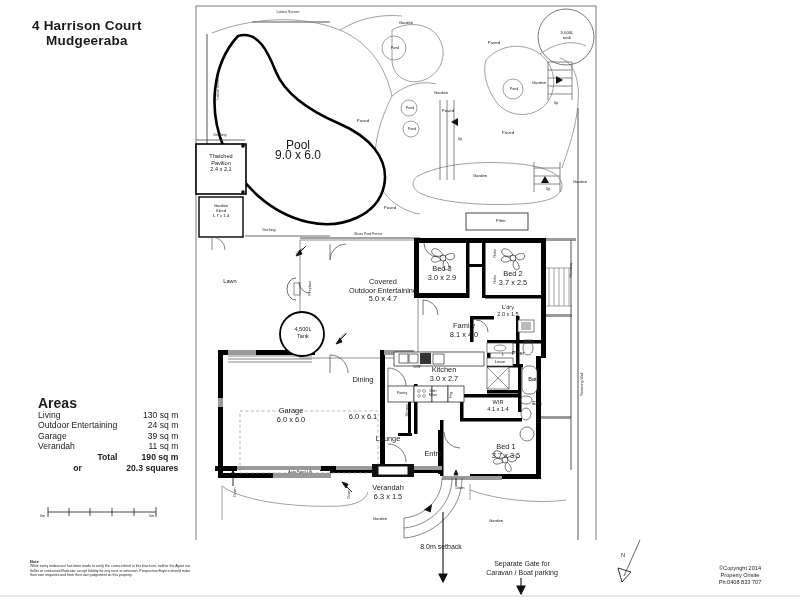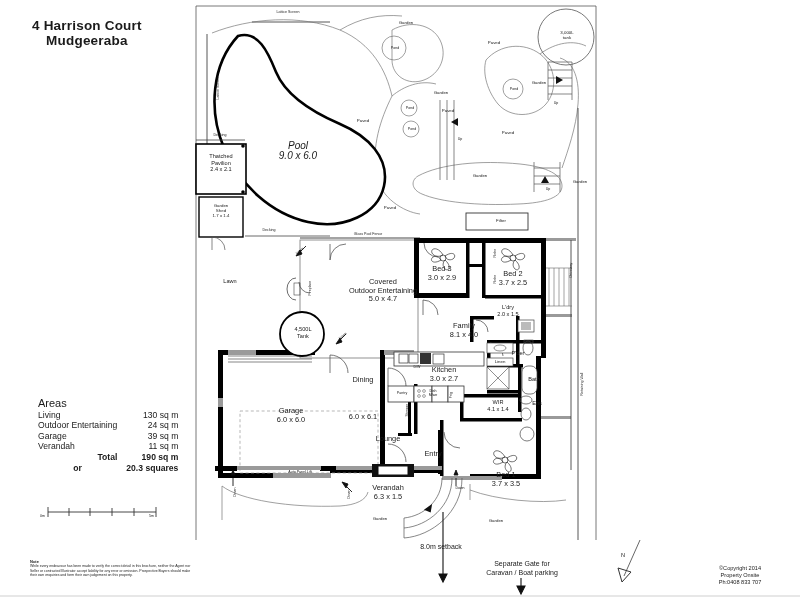--- a/index.html
+++ b/index.html
@@ -3,28 +3,28 @@
 <meta charset="utf-8">
 <style>
   html,body{margin:0;padding:0;background:#ffffff;}
   body{width:800px;height:600px;position:relative;overflow:hidden;
        font-family:"Liberation Sans","DejaVu Sans",sans-serif;color:#1a1a1a;}
   #plan{position:absolute;left:0;top:0;width:800px;height:600px;}
   .ttl{position:absolute;font-weight:bold;font-size:13.5px;line-height:15px;letter-spacing:.2px;}
   .areas{position:absolute;left:38px;top:398px;font-size:8.6px;line-height:10.6px;}
   .areas table{border-collapse:collapse;font-size:8.6px;}
   .areas td{padding:0;line-height:10.6px;}
-  .areas .hd{font-weight:normal;font-size:11px;padding-bottom:1px;}
+  .areas .hd{font-weight:bold;font-size:14px;padding-bottom:1px;}
   .areas .v{text-align:right;padding-left:9px;}
   .areas .b{font-weight:bold;}
   .note{position:absolute;left:30px;top:560px;width:166px;font-size:3.5px;line-height:4.3px;color:#222;}
   .note b{font-size:4px;}
   .copy{position:absolute;left:690px;top:565px;width:100px;text-align:center;font-size:5.6px;line-height:7px;color:#222;}
   .lbl{position:absolute;text-align:center;font-size:7.4px;line-height:8.6px;color:#1a1a1a;white-space:nowrap;}
-  .lbl.rm{font-size:10px;line-height:9.6px;font-style:italic;}
+  .lbl.rm{font-size:12px;line-height:9.6px;}
   .lbl.sm{font-size:5.6px;line-height:6.6px;}
   .lbl.xs{font-size:4.4px;line-height:5.2px;}
   .lbl.tiny{font-size:3.6px;line-height:4.2px;}
   .vert{transform-origin:center center;}
   .setb{position:absolute;text-align:center;font-size:7px;line-height:8.5px;}
 </style>
 </head>
 <body>
 
 <svg id="plan" viewBox="0 0 800 600">
@@ -435,21 +435,21 @@
 <div class="lbl" style="left:418px;top:265px;width:48px;">
   <div>Bed 3</div>
   <div>3.0 x 2.9</div>
 </div>
 
 <div class="lbl" style="left:489px;top:270px;width:48px;">
   <div>Bed 2</div>
   <div>3.7 x 2.5</div>
 </div>
 
-<div class="lbl" style="left:482px;top:443px;width:48px;margin-top:28px;">
+<div class="lbl" style="left:482px;top:443px;width:48px;">
   <div>Bed 1</div>
   <div>3.7 x 3.5</div>
 </div>
 
 <div class="lbl" style="left:440px;top:322px;width:48px;">
   <div>Family</div>
   <div>8.1 x 4.0</div>
 </div>
 
 <div class="lbl sm" style="left:486px;top:304px;width:44px;">

